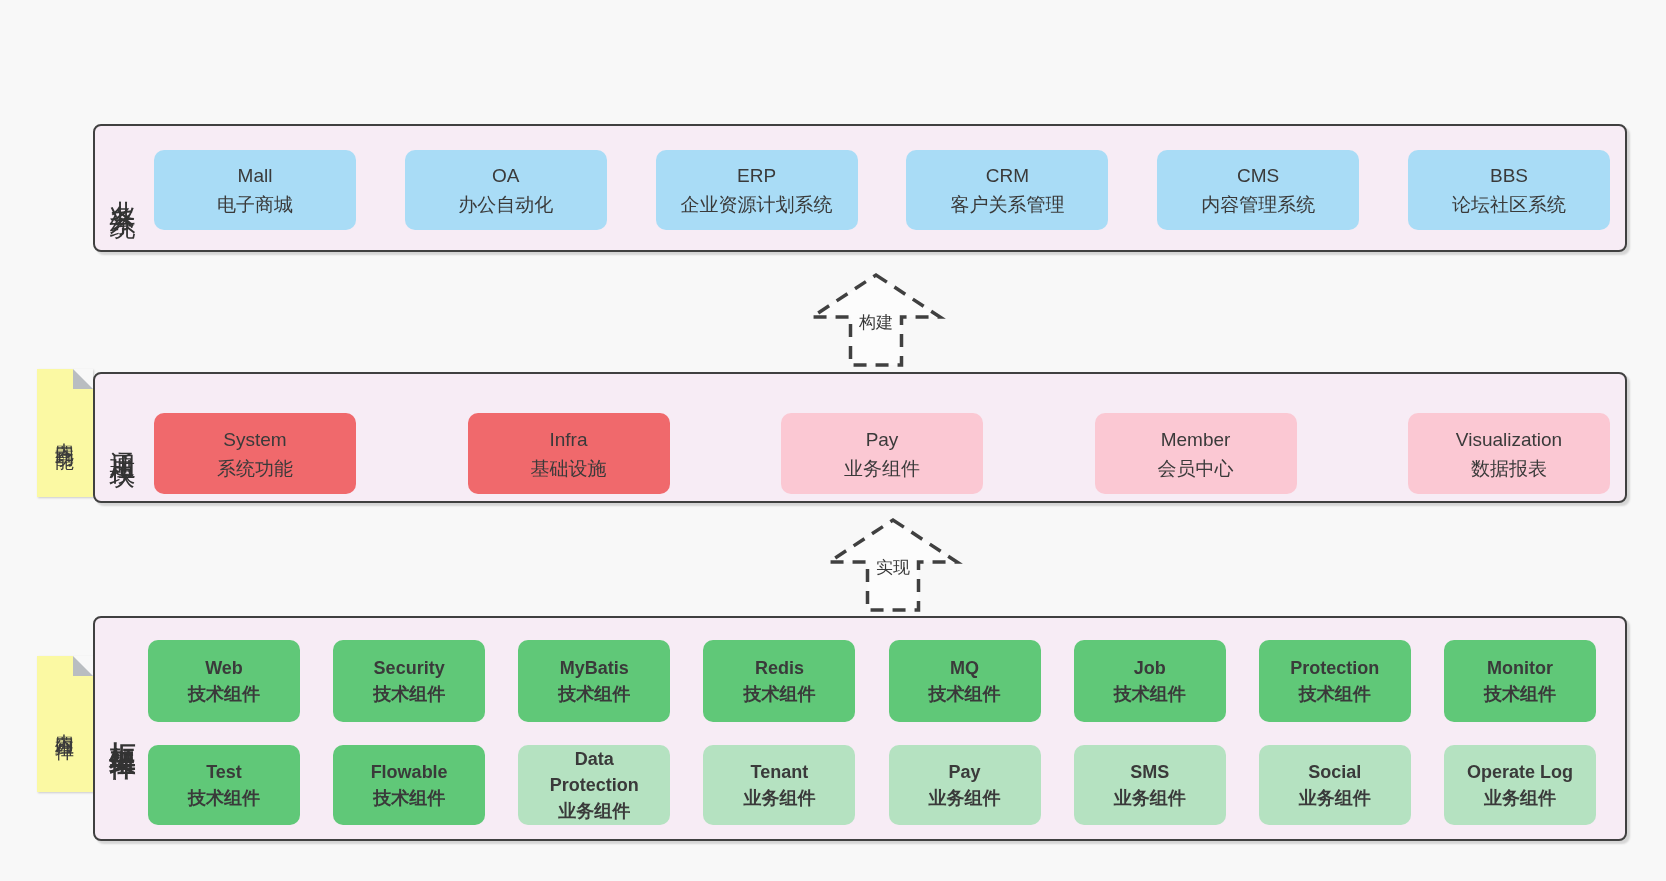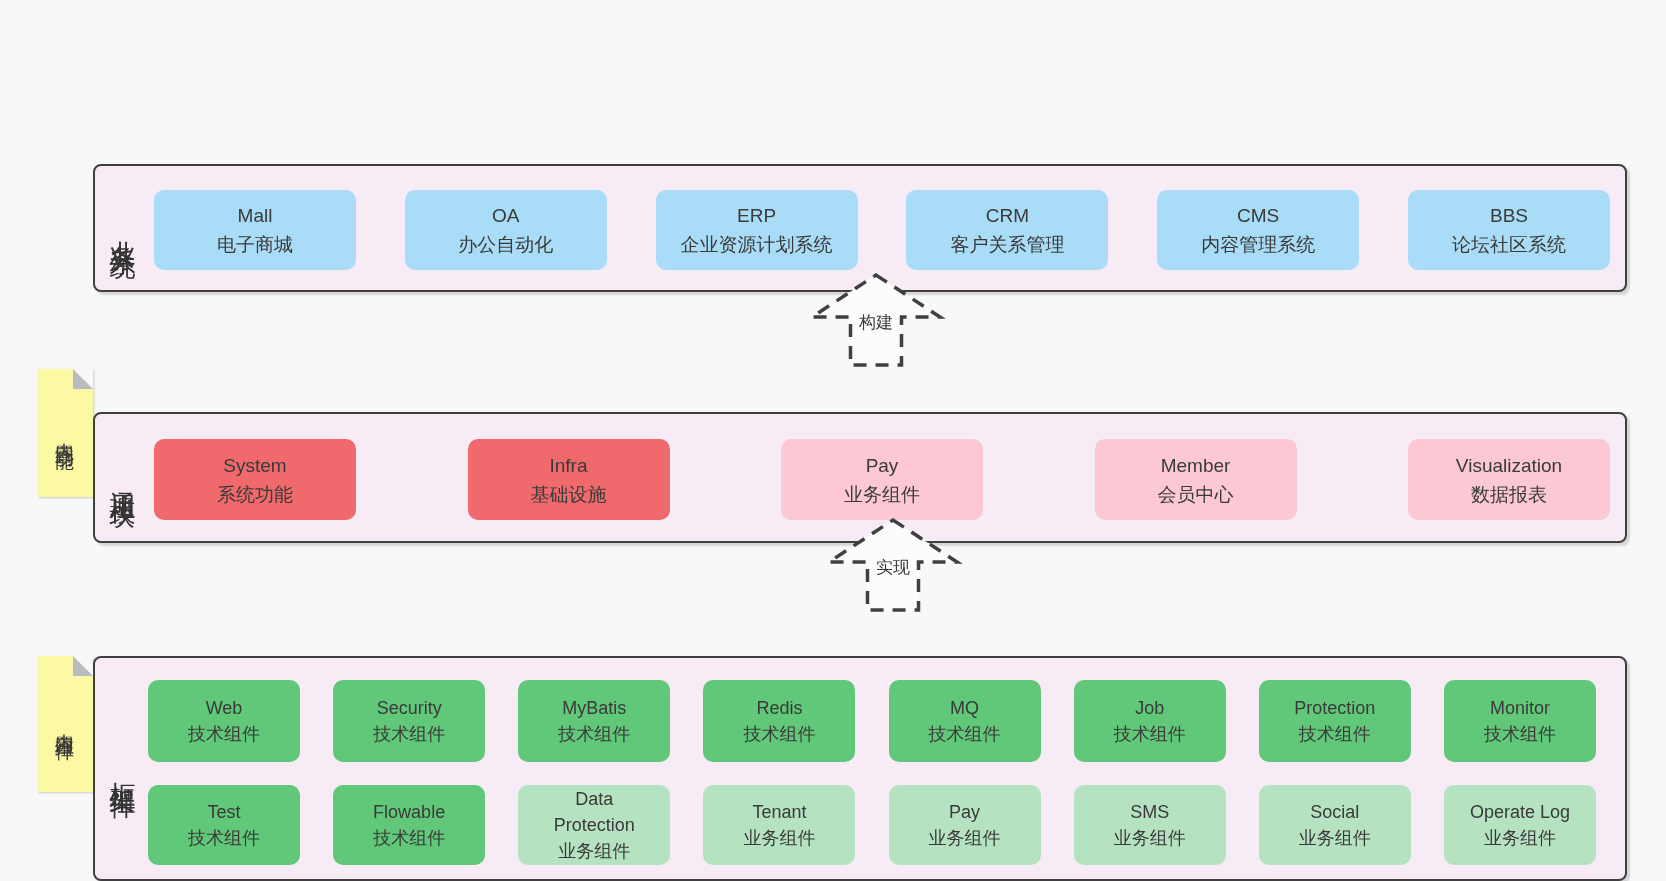--- a/index.html
+++ b/index.html
@@ -8,40 +8,39 @@
     background:#f8f8f8;
     font-family:"Liberation Sans","DejaVu Sans",sans-serif;
     color:#3a3a3a;
   }
   
   .panel{
     position:absolute;left:93px;width:1534px;box-sizing:border-box;
     background:#f7ecf5;border:2px solid #404040;border-radius:8px;
     box-shadow:3px 3px 2px rgba(0,0,0,0.14);
     z-index:2;
-    margin-top:40px;
   }
   .panel-1{top:124px;height:128px;}
   .panel-2{top:372px;height:131px;}
-  .panel-3{top:616px;height:225px;}
+  .panel-3{top:616px;height:225px;font-weight:bold;}
   .panel-label{
     position:absolute;left:2px;top:0;bottom:0;width:52px;
     display:flex;align-items:center;justify-content:center;
   }
   .v-text{
     writing-mode:vertical-rl;text-orientation:upright;
     font-size:26px;letter-spacing:4px;color:#333;line-height:1;
   }
   
   .row6{
     position:absolute;left:59px;right:15px;
     display:flex;justify-content:space-between;
   }
   .panel-1 .row6{top:24px;height:80px;}
-  .panel-2 .row6{top:25px;height:81px;}
+  .panel-2 .row6{top:39px;height:81px;}
   .grid16{
     position:absolute;left:53px;right:29px;top:22px;
     display:grid;grid-template-columns:repeat(8,152px);
     grid-template-rows:82px 80px;row-gap:23px;
     justify-content:space-between;
   }
   .box{
     border-radius:10px;display:flex;flex-direction:column;
     justify-content:center;align-items:center;text-align:center;
     font-size:19px;line-height:29px;color:#3a3a3a;

